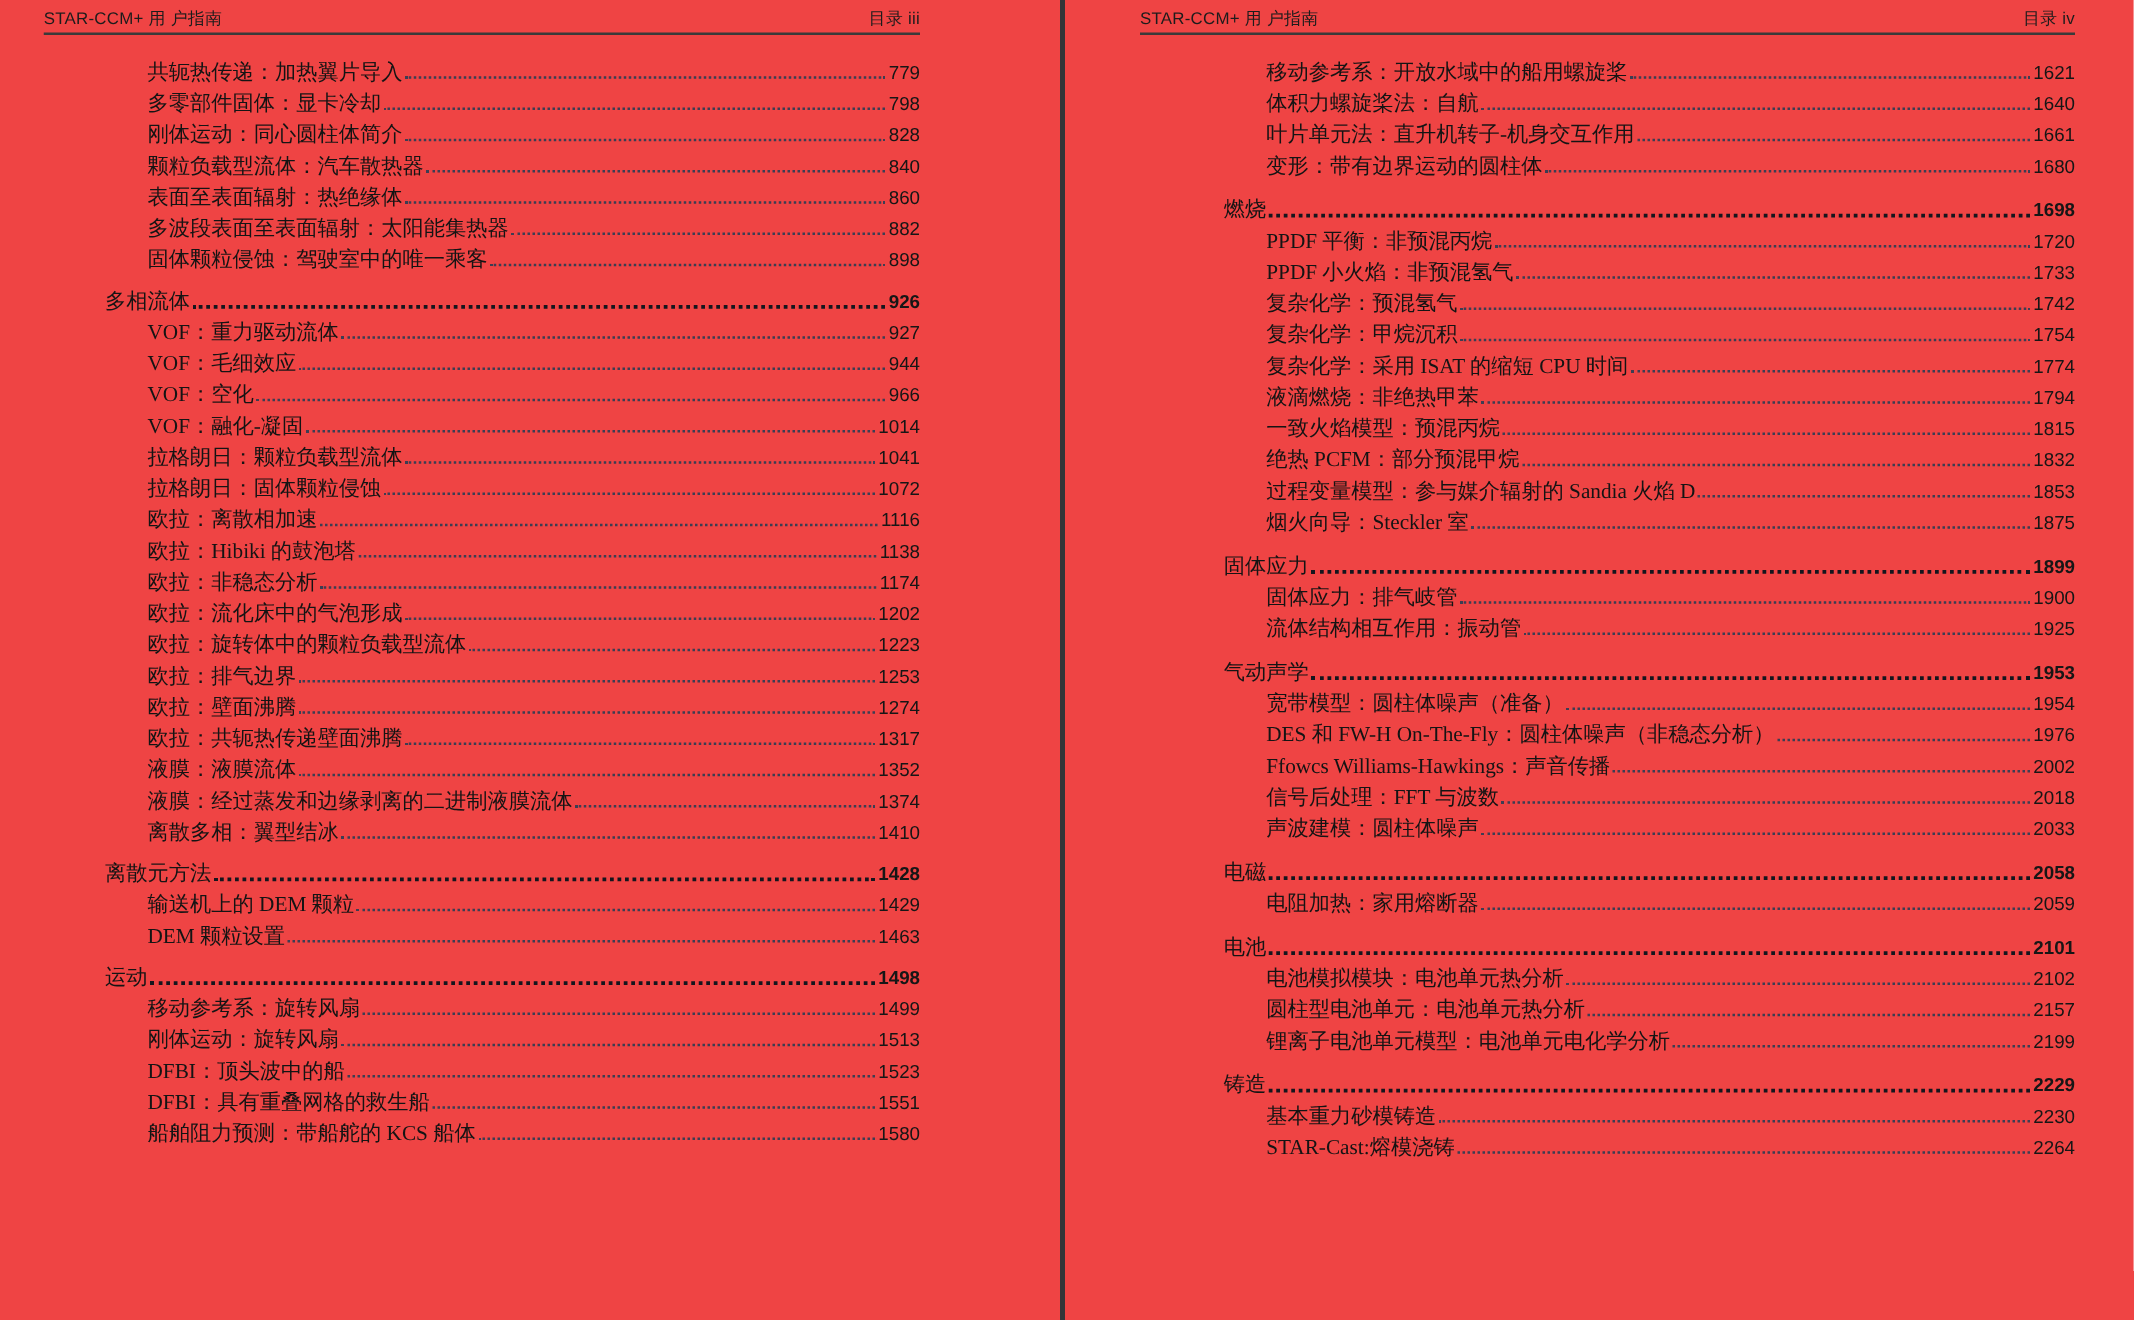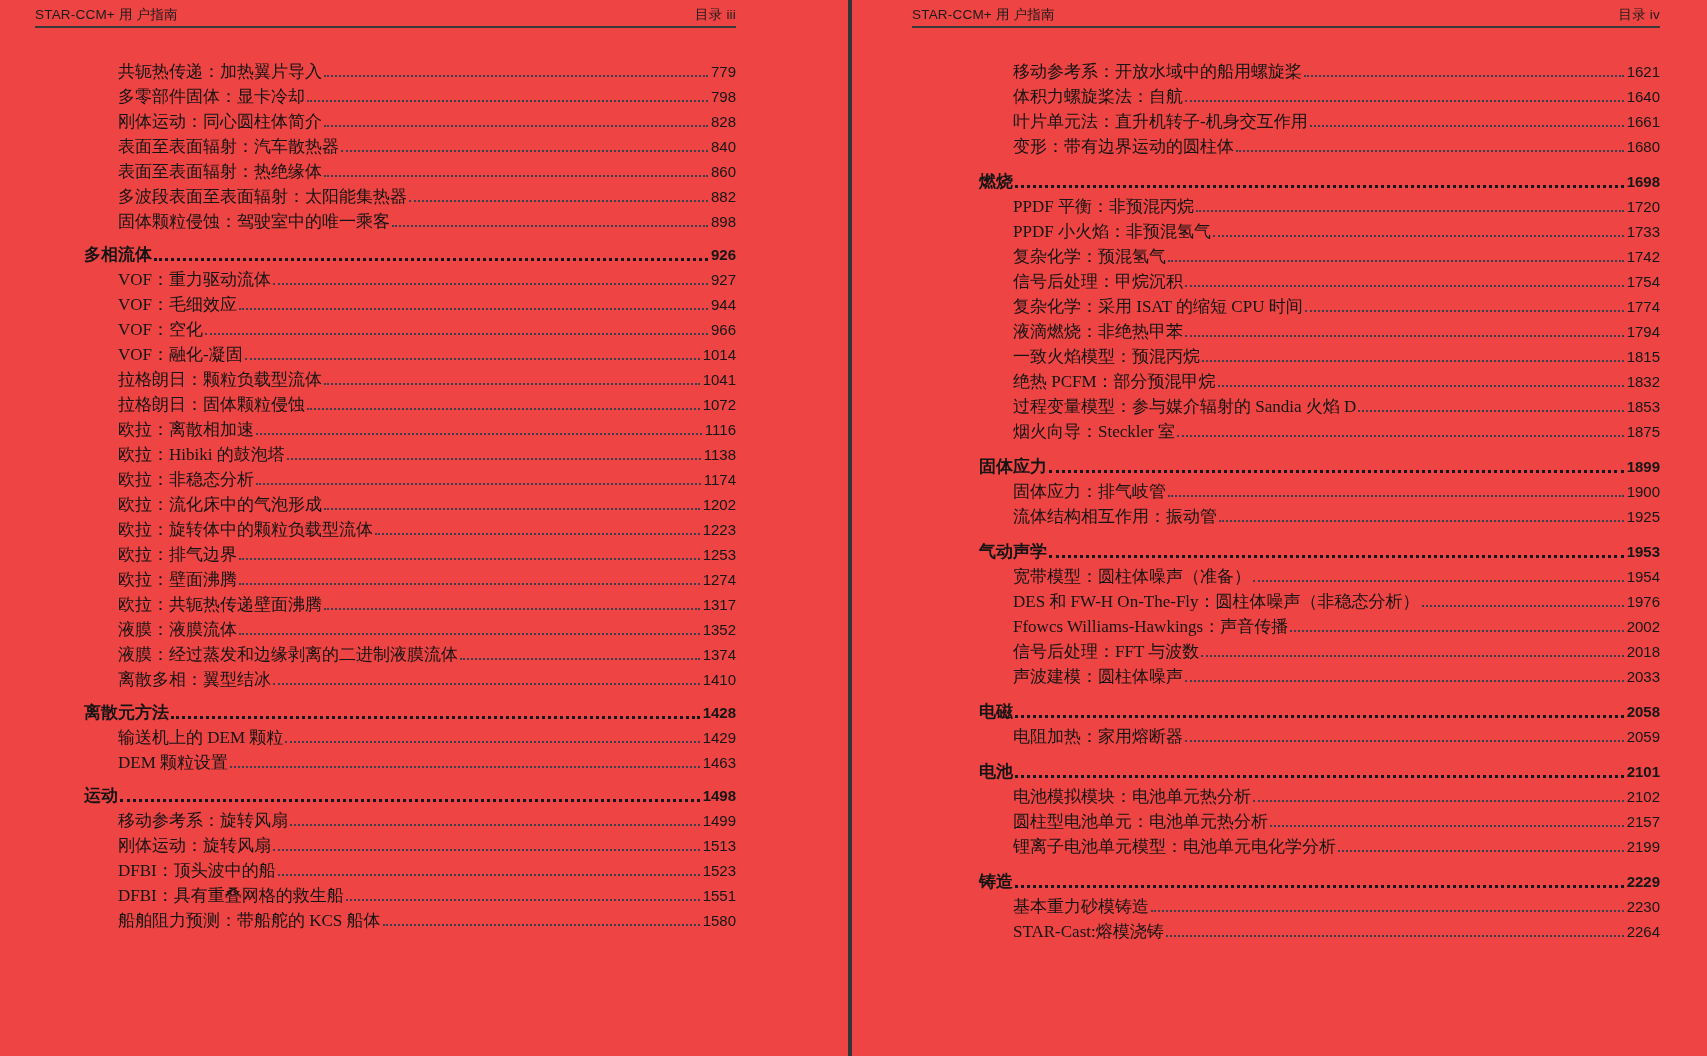--- a/index.html
+++ b/index.html
@@ -13,30 +13,30 @@
   .page-right { left:852px; width:855px; --ind1:127px; --ind2:161px; --gap:10px; --hleft:60px; --cwidth:748px; }
 
   .divider { position:absolute; top:0; left:848px; width:4px; height:1056px; background:#333538; }
 
   .pg-header { margin-left:var(--hleft); width:var(--cwidth);
                padding-top:9px; height:24px;
                display:flex; justify-content:space-between; align-items:flex-end;
                font-size:13.5px; color:#1c1c1c; letter-spacing:0.2px; }
   .rule { margin-left:var(--hleft); width:var(--cwidth); border-top:2px solid #3a3a3a; margin-top:2px; }
 
-  .entries { margin-top:31px; }
+  .entries { margin-top:17px; }
 
   .row { display:flex; align-items:baseline; height:25px; }
   .row.l1 { padding-left:var(--ind1); }
   .row.l2 { padding-left:var(--ind2); }
   .row.gap { margin-top:var(--gap); }
 
   .title { font-family:"Liberation Serif","DejaVu Serif",serif;
            font-size:17px; line-height:25px; color:#141414; white-space:nowrap; }
-  .row.l1 .title { font-weight:700; }
+  .row.l1 .title { font-weight:400; }
 
   .leader { flex:1 1 auto; min-width:12px; align-self:flex-end;
             border-bottom:2px dotted #3d3d52; margin:0 3px 7px 2px; }
   .row.l1 .leader { border-bottom:3px dotted #15151d; margin-bottom:6px; }
 
   .pnum { flex:0 0 auto; font-family:"Liberation Sans","DejaVu Sans",sans-serif;
           font-size:15px; color:#161616; text-align:right; }
   .row.l1 .pnum { font-weight:700; }
 
   
@@ -64,21 +64,21 @@
           <span class="title">多零部件固体：显卡冷却</span>
           <span class="leader"></span>
           <span class="pnum">798</span>
         </div>
         <div class="row l2">
           <span class="title">刚体运动：同心圆柱体简介</span>
           <span class="leader"></span>
           <span class="pnum">828</span>
         </div>
         <div class="row l2">
-          <span class="title">表面至表面辐射：汽车散热器</span>
+          <span class="title">颗粒负载型流体：汽车散热器</span>
           <span class="leader"></span>
           <span class="pnum">840</span>
         </div>
         <div class="row l2">
           <span class="title">表面至表面辐射：热绝缘体</span>
           <span class="leader"></span>
           <span class="pnum">860</span>
         </div>
         <div class="row l2">
           <span class="title">多波段表面至表面辐射：太阳能集热器</span>
@@ -271,21 +271,21 @@
           <span class="title">PPDF 小火焰：非预混氢气</span>
           <span class="leader"></span>
           <span class="pnum">1733</span>
         </div>
         <div class="row l2">
           <span class="title">复杂化学：预混氢气</span>
           <span class="leader"></span>
           <span class="pnum">1742</span>
         </div>
         <div class="row l2">
-          <span class="title">信号后处理：甲烷沉积</span>
+          <span class="title">复杂化学：甲烷沉积</span>
           <span class="leader"></span>
           <span class="pnum">1754</span>
         </div>
         <div class="row l2">
           <span class="title">复杂化学：采用 ISAT 的缩短 CPU 时间</span>
           <span class="leader"></span>
           <span class="pnum">1774</span>
         </div>
         <div class="row l2">
           <span class="title">液滴燃烧：非绝热甲苯</span>

